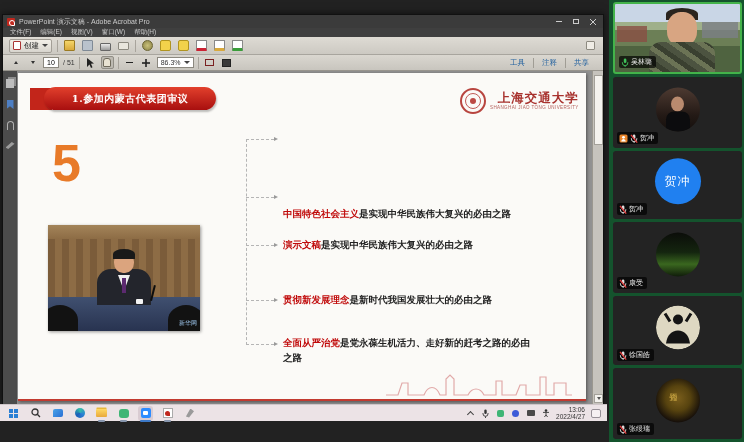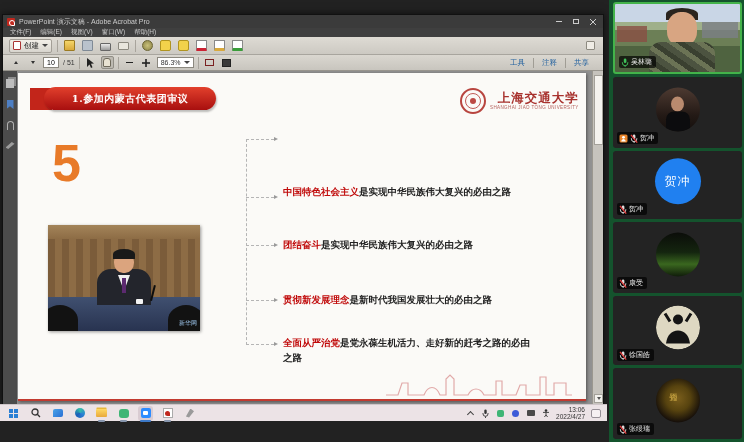--- a/index.html
+++ b/index.html
@@ -326,25 +326,25 @@
           <div class="wm">新华网</div>
         </div>
 
         <div class="vline abs"></div>
         <div class="connector abs" style="left:228px;top:66px;"></div>
         <div class="connector abs" style="left:228px;top:124px;"></div>
         <div class="connector abs" style="left:228px;top:172px;"></div>
         <div class="connector abs" style="left:228px;top:227px;"></div>
         <div class="connector abs" style="left:228px;top:271px;"></div>
 
-        <div class="bullet abs" style="top:112px;">
+        <div class="bullet abs" style="top:134px;">
           <span class="lead">中国特色社会主义</span><span>是实现中华民族伟大复兴的必由之路</span>
         </div>
         <div class="bullet abs" style="top:165px;">
-          <span class="lead">团结奋斗</span><span>是实现中华民族伟大复兴的必由之路</span>
+          <span class="lead">演示文稿</span><span>是实现中华民族伟大复兴的必由之路</span>
         </div>
         <div class="bullet abs" style="top:263px;">
           <span class="lead">全面从严治党</span><span>是党永葆生机活力、走好新的赶考之路的必由之路</span>
         </div>
         <div class="bullet abs" style="top:220px;">
           <span class="lead">贯彻新发展理念</span><span>是新时代我国发展壮大的必由之路</span>
         </div>
 
         <svg id="skyline" class="abs" width="190" height="26">
           <path d="M2 24 L14 24 L18 12 L24 12 L24 24 L40 24 C44 14 52 14 56 24 L62 24 L62 8 L66 4 L70 8 L70 24 L84 24 C88 16 96 16 100 24 L112 24 L112 10 L118 10 L118 24 L132 24 L136 14 L142 14 L142 24 L156 24 L156 6 L162 6 L162 24 L170 24 L170 12 L182 12 L182 24 L188 24" fill="none" stroke="#d98f8f" stroke-width="1.2"></path>

